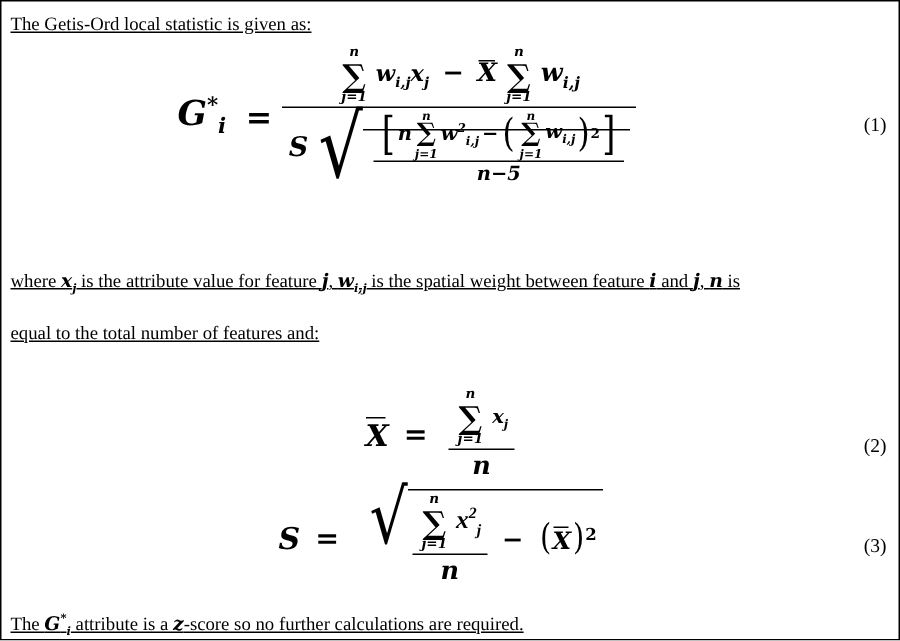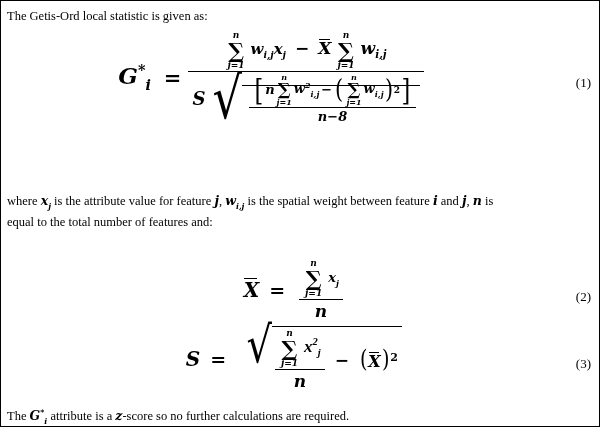--- a/index.html
+++ b/index.html
@@ -19,23 +19,24 @@
     border: 1px solid #000000;
     background: #ffffff;
     overflow: hidden;
   }
   .text-line {
     position: absolute;
     font-size: 12.5px;
     line-height: 15px;
     color: #000;
     white-space: nowrap;
+    text-decoration: underline;
   }
   .intro { left: 6px; top: 8px; }
-  .mid1  { left: 6px; top: 192px; }
+  .mid1  { left: 6px; top: 178px; }
   .mid2  { left: 6px; top: 214px; }
   .outro { left: 6px; top: 404px; }
 
   .eqnum {
     position: absolute;
     right: 8px;
     font-size: 13px;
     font-family: "Liberation Serif", serif;
   }
   .eqnum-1 { top: 74px; }
@@ -241,21 +242,21 @@
                   <span class="sig">∑</span>
                   <span class="lim">j=1</span>
                 </span>
                 <span class="math" style="font-size:13px;">w<sub>i,j</sub></span>
                 <span class="paren-big" style="font-size:26px; line-height:0.8;">)</span>
                   <span class="mathup" style="font-size:9px; vertical-align:super;">2</span>
                 <span class="br" style="font-size:30px; line-height:0.8;">]</span>
               </span>
             </span>
             <span class="bar"></span>
-            <span class="den math" style="font-size:13px;">n−8</span>
+            <span class="den math" style="font-size:13px;">n−5</span>
           </span>
         </span>
       </span>
     </span>
   </div>
   <div class="eqnum eqnum-1">(1)</div>
 
   <div class="text-line mid1">
     <span>where </span><span class="inline-math">x<sub>j</sub></span><span> is the attribute value for feature </span><span class="inline-math">j</span><span>, </span><span class="inline-math">w<sub>i,j</sub></span><span> is the spatial weight between feature </span><span class="inline-math">i</span><span> and </span><span class="inline-math">j</span><span>, </span><span class="inline-math">n</span><span> is</span>
   </div>

